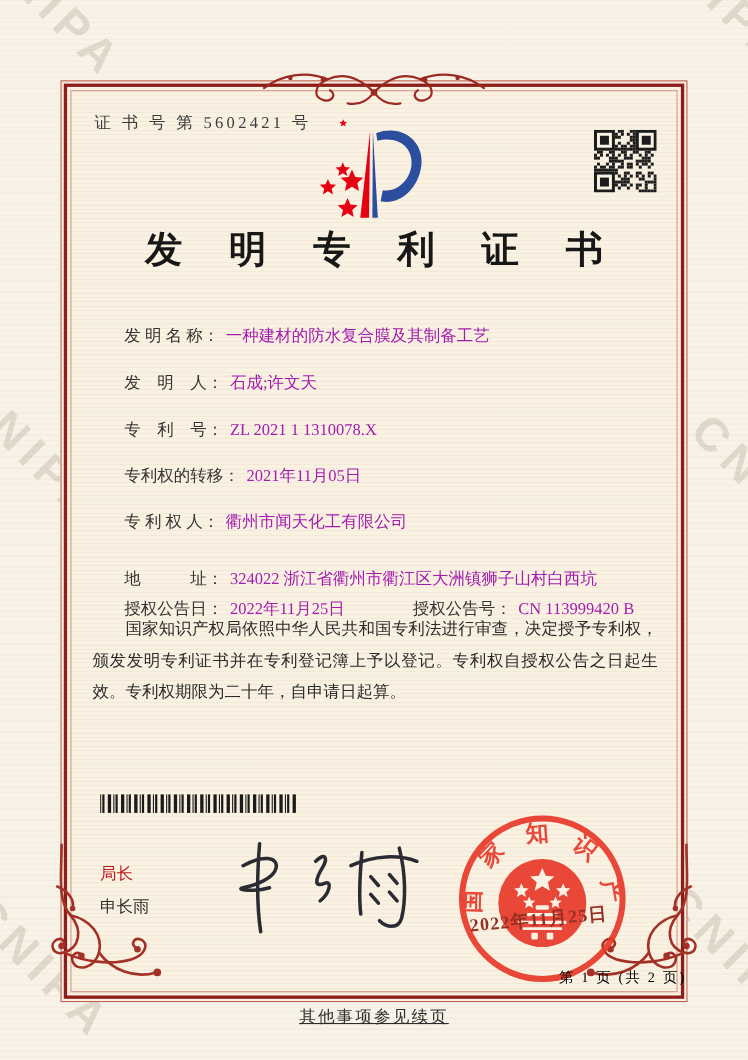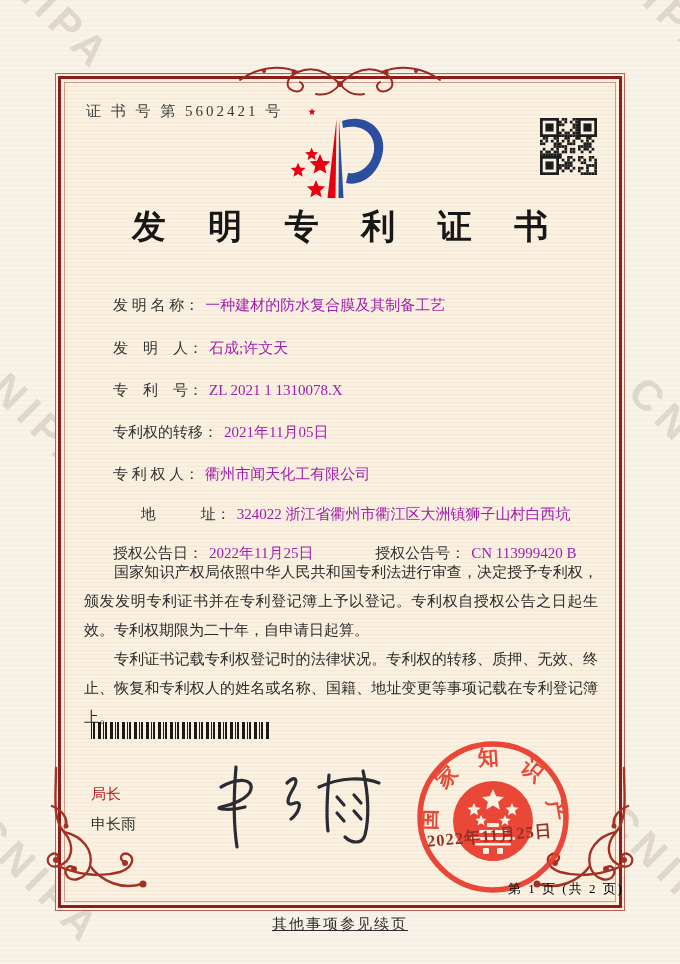--- a/index.html
+++ b/index.html
@@ -337,31 +337,30 @@
   </div>
   <div class="field-row" style="top:307px;">
     <span class="lbl">专　利　号：</span><span class="val">ZL 2021 1 1310078.X</span>
   </div>
   <div class="field-row" style="top:349px;">
     <span class="lbl">专利权的转移：</span><span class="val">2021年11月05日</span>
   </div>
   <div class="field-row" style="top:391px;">
     <span class="lbl">专 利 权 人：</span><span class="val">衢州市闻天化工有限公司</span>
   </div>
-  <div class="field-row" style="top:431px;text-align:center;">
+  <div class="field-row" style="top:443px;">
     <span class="lbl">地　　　址：</span><span class="val">324022 浙江省衢州市衢江区大洲镇狮子山村白西坑</span>
   </div>
   <div class="field-row" style="top:470px;">
     <span class="lbl">授权公告日：</span><span class="val">2022年11月25日</span>
     <span class="lbl lbl2">授权公告号：</span><span class="val">CN 113999420 B</span>
   </div>
 
   <div class="body-par">
     <p>国家知识产权局依照中华人民共和国专利法进行审查，决定授予专利权，颁发发明专利证书并在专利登记簿上予以登记。专利权自授权公告之日起生效。专利权期限为二十年，自申请日起算。</p>
-    <p>专利证书记载专利权登记时的法律状况。专利权的转移、质押、无效、终止、恢复和专利权人的姓名或名称、国籍、地址变更等事项记载在专利登记簿上。</p>
   </div>
 
   <svg class="barcode" id="barcode-svg" width="182" height="17" viewBox="0 0 182 17">
       <rect x="0" y="0" width="1" height="17" fill="#1a1a1a"></rect>
       <rect x="2" y="0" width="2" height="17" fill="#1a1a1a"></rect>
       <rect x="7" y="0" width="3" height="17" fill="#1a1a1a"></rect>
       <rect x="12" y="0" width="1" height="17" fill="#1a1a1a"></rect>
       <rect x="14" y="0" width="2" height="17" fill="#1a1a1a"></rect>
       <rect x="19" y="0" width="3" height="17" fill="#1a1a1a"></rect>
       <rect x="24" y="0" width="1" height="17" fill="#1a1a1a"></rect>

